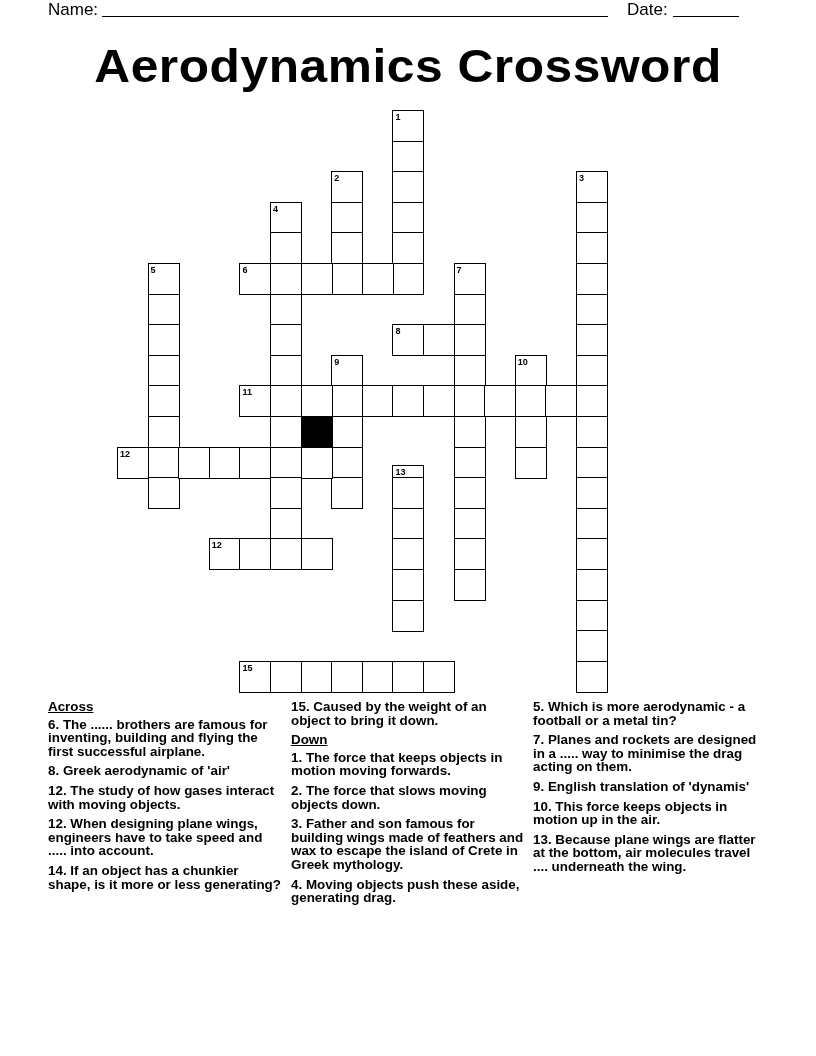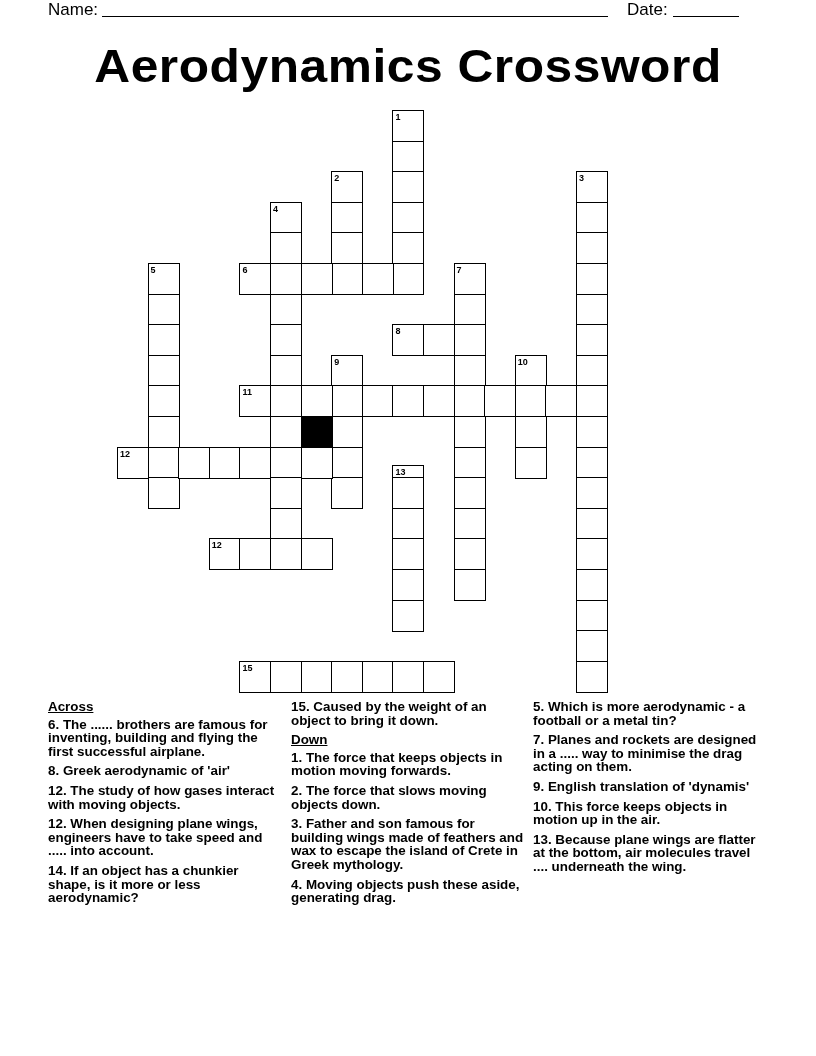--- a/index.html
+++ b/index.html
@@ -166,21 +166,21 @@
     <div class="cell" style="left: 423px; top: 660.8px;"></div>
     <div class="cell black" style="left: 300.6px; top: 416px;"></div>
   </div>
 
 <div class="clues col1">
   <div class="hdr">Across</div>
   <div class="clue"><span>6.</span> <span>The ...... brothers are famous for inventing, building and flying the first successful airplane.</span></div>
   <div class="clue"><span>8.</span> <span>Greek aerodynamic of 'air'</span></div>
   <div class="clue"><span>12.</span> <span>The study of how gases interact with moving objects.</span></div>
   <div class="clue"><span>12.</span> <span>When designing plane wings, engineers have to take speed and ..... into account.</span></div>
-  <div class="clue"><span>14.</span> <span>If an object has a chunkier shape, is it more or less aerodynamic?</span></div>
+  <div class="clue"><span>14.</span> <span>If an object has a chunkier shape, is it more or less generating?</span></div>
 </div>
 
 <div class="clues col2">
   <div class="clue"><span>15.</span> <span>Caused by the weight of an object to bring it down.</span></div>
   <div class="hdr">Down</div>
   <div class="clue"><span>1.</span> <span>The force that keeps objects in motion moving forwards.</span></div>
   <div class="clue"><span>2.</span> <span>The force that slows moving objects down.</span></div>
   <div class="clue"><span>3.</span> <span>Father and son famous for building wings made of feathers and wax to escape the island of Crete in Greek mythology.</span></div>
   <div class="clue"><span>4.</span> <span>Moving objects push these aside, generating drag.</span></div>
 </div>

